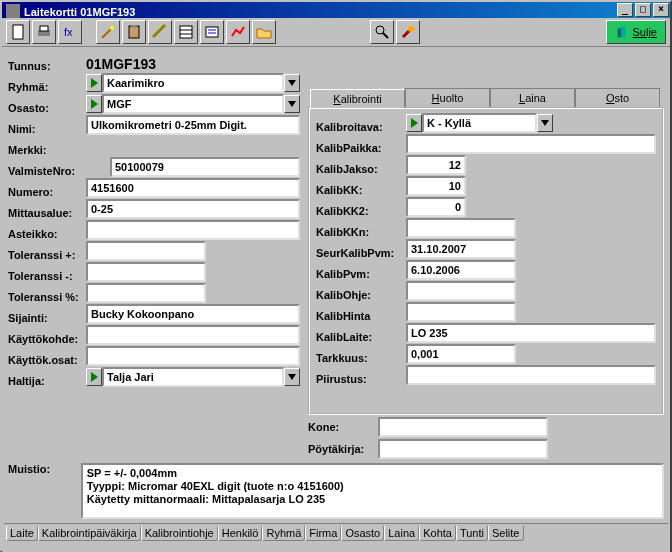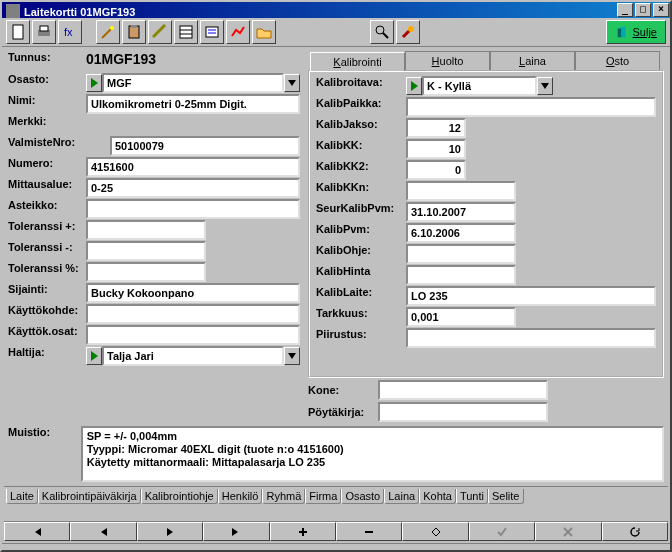--- a/index.html
+++ b/index.html
@@ -11,22 +11,22 @@
   .titlebar .wbtn { width:16px; height:14px; background:#c0c0c0; border:1px solid #fff; border-bottom-color:#404040; border-right-color:#404040; margin:1px; color:#000; font-weight:bold; line-height:10px; text-align:center; font-family:monospace; font-size:10px;}
   .toolbar { height:30px; background:#c0c0c0; border-bottom:1px solid #808080; display:flex; align-items:center; padding:2px 4px; gap:2px;}
   .tbtn { width:24px; height:24px; background:#c0c0c0; border:1px solid #fff; border-bottom-color:#404040; border-right-color:#404040; display:flex; align-items:center; justify-content:center; }
   .tbtn svg { width:16px; height:16px; }
   .tsep { width:10px; }
   .closebtn { height:24px; padding:0 8px; background:#22c55e; border:1px solid #fff; border-bottom-color:#404040; border-right-color:#404040; display:flex; align-items:center; gap:4px;}
   .closebtn .ul { text-decoration:underline;}
   .body { flex:1; display:flex; flex-direction:column; background:#c0c0c0; padding:2px;}
   .upper { display:flex; flex:1; }
   .leftcol { width:300px; padding:2px 4px; }
-  .rightcol { flex:1; padding:2px 4px; }
-  .row { display:flex; align-items:flex-start; margin-bottom:1px; height:20px;}
+  .rightcol { flex:1; padding:2px 4px;margin-top:37px; }
+  .row { display:flex; align-items:flex-end; margin-bottom:1px; height:20px;}
   .row.tall { height:21px; }
   .lab { width:78px; font-weight:bold; }
   .val { flex:1; display:flex; align-items:center; }
   .textval { font-weight:bold;}
   input.text, .combo, textarea { background:#fff; border:2px inset #dfdfdf; padding:1px 3px; font-size:11px; font-weight:bold; height:20px;}
   .combtn { width:16px; height:18px; border:1px solid #fff; border-bottom-color:#404040; border-right-color:#404040; background:#c0c0c0; display:flex; align-items:center; justify-content:center;}
   .play { width:0; height:0; border-left:7px solid #008000; border-top:5px solid transparent; border-bottom:5px solid transparent;}
   .down { width:0; height:0; border-top:6px solid #000; border-left:4px solid transparent; border-right:4px solid transparent;}
   .tabs { display:flex; padding:0 2px; }
   .tab { padding:3px 0; text-align:center; border:1px solid #808080; border-bottom:none; background:#c0c0c0; position:relative; }
@@ -141,20 +141,32 @@
   </div>
 
   <div class="body">
    <div class="upper">
     <div class="leftcol">
       <div class="row tall">
             <span class="lab">Tunnus:</span>
             <span class="val textval" style="font-size:14px">01MGF193</span>
           </div>
       <div class="row">
+            <span class="lab">Ryhmä:</span>
+        <div class="val">
+          <div class="combtn">
+                <div class="play"></div>
+              </div>
+          <input class="text" style="flex: 1 1 0%;" value="Kaarimikro">
+          <div class="combtn">
+                <div class="down"></div>
+              </div>
+        </div>
+          </div>
+      <div class="row">
             <span class="lab">Osasto:</span>
         <div class="val">
           <div class="combtn">
                 <div class="play"></div>
               </div>
           <input class="text" style="flex: 1 1 0%;" value="MGF">
           <div class="combtn">
                 <div class="down"></div>
               </div>
         </div>

